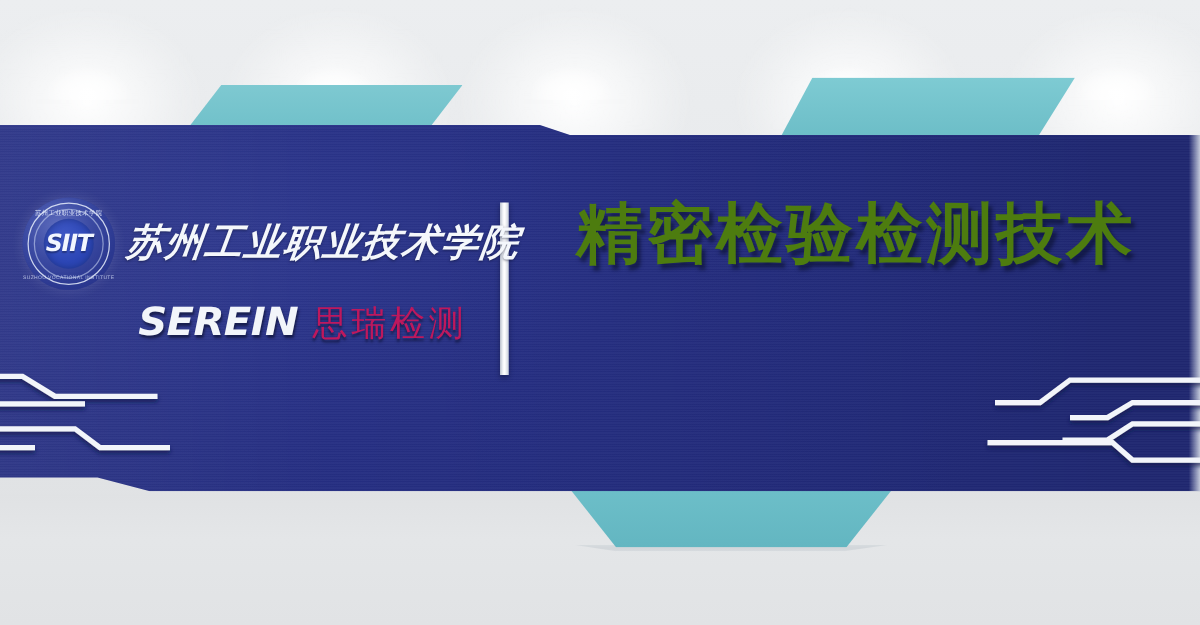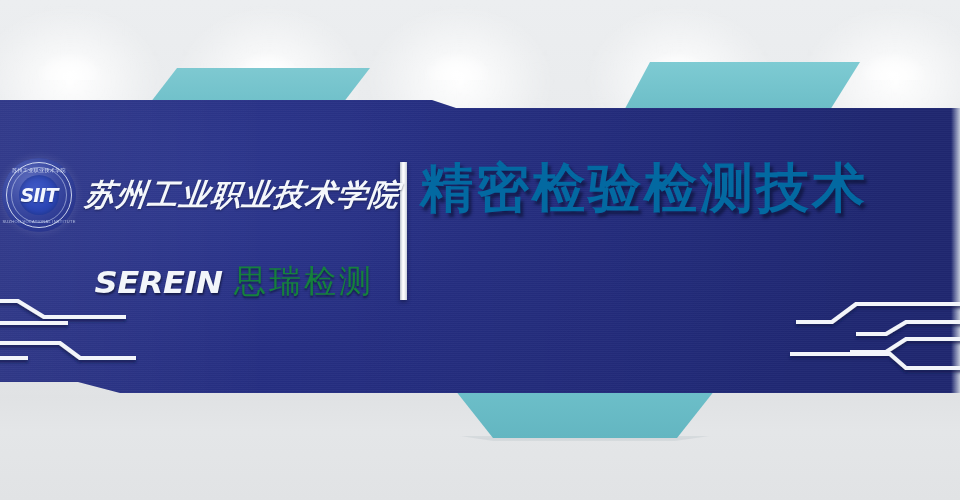--- a/index.html
+++ b/index.html
@@ -102,21 +102,21 @@
   .panel-rightedge{
     position:absolute;right:0;top:12px;bottom:3px;width:9px;
     background:linear-gradient(to right,rgba(255,255,255,0),rgba(222,228,236,.85));
   }
 
   
   .circuit{position:absolute;left:0;top:96px;width:960px;height:305px;pointer-events:none;}
 
   
   .logo-block{
-    position:absolute;left:2px;top:158px;width:372px;height:142px;
+    position:absolute;left:18px;top:158px;width:372px;height:142px;
   }
   .row-school{display:flex;align-items:center;gap:9px;}
   .seal{
     position:relative;width:74px;height:74px;flex:0 0 74px;border-radius:50%;
     background:radial-gradient(circle at 38% 32%, #5e6dbe 0%, #3b4aa2 40%, #2b3890 70%, #262f86 100%);
     box-shadow:0 0 10px rgba(255,255,255,.12);
   }
   .seal .ring1{position:absolute;inset:4px;border-radius:50%;border:1.6px solid rgba(232,238,252,.85);}
   .seal .ring2{position:absolute;inset:9px;border-radius:50%;border:1px solid rgba(210,220,245,.55);}
   .seal .disc{
@@ -144,48 +144,49 @@
     font-size:30px;font-weight:bold;font-style:italic;color:#f4f7fb;
     letter-spacing:1.5px;line-height:1.08;white-space:nowrap;
     text-shadow:0 1px 2px rgba(10,14,40,.5);
     transform:skewX(-7deg);
   }
   .school-en{
     font-size:9.4px;color:#eef2fa;letter-spacing:.22px;white-space:nowrap;
     margin-top:4px;font-weight:500;
     text-shadow:0 1px 1px rgba(10,14,40,.45);
   }
-  .row-serein{display:flex;align-items:center;gap:14px;margin:28px 0 0 95px;}
+  .row-serein{display:flex;align-items:flex-start;gap:14px;margin:8px 0 0 95px;}
   .serein-mark{
     font-size:31px;font-weight:bold;font-style:italic;color:#f2f5fa;
     letter-spacing:-0.5px;font-family:"DejaVu Sans",sans-serif;
     text-shadow:1px 2px 2px rgba(8,12,36,.6);white-space:nowrap;
     transform:scaleX(1.04);
   }
   .serein-cn{
-    font-size:32px;color:#15803d;letter-spacing:3px;white-space:nowrap;
+    font-size:28px;color:#be185d;letter-spacing:3px;white-space:nowrap;
     font-family:"Liberation Sans","DejaVu Sans",sans-serif;
     text-shadow:0 2px 2px rgba(8,12,36,.55);
   }
 
   
   .divider{
     position:absolute;left:400px;top:162px;width:7px;height:138px;
     background:linear-gradient(to right,#b9c0cc 0%,#f4f6f9 35%,#ffffff 55%,#c6cdd8 100%);
     box-shadow:0 2px 4px rgba(10,14,40,.45);
   }
 
   
   .title{
     position:absolute;left:420px;top:158px;width:530px;
-    color:#0369a1;
+    color:#4d7c0f;
     font-family:"Liberation Sans","DejaVu Sans",sans-serif;
     font-weight:bold;
     font-size:53px;line-height:1.14;letter-spacing:3px;
     text-shadow:3px 4px 3px rgba(8,12,40,.55);
+    text-align:center;
   }
   .title .l2{display:block;}
 </style>
 </head>
 <body>
 
 <div id="stage">
 
   <div class="wall"></div>
   <div class="wall-lower"></div>

